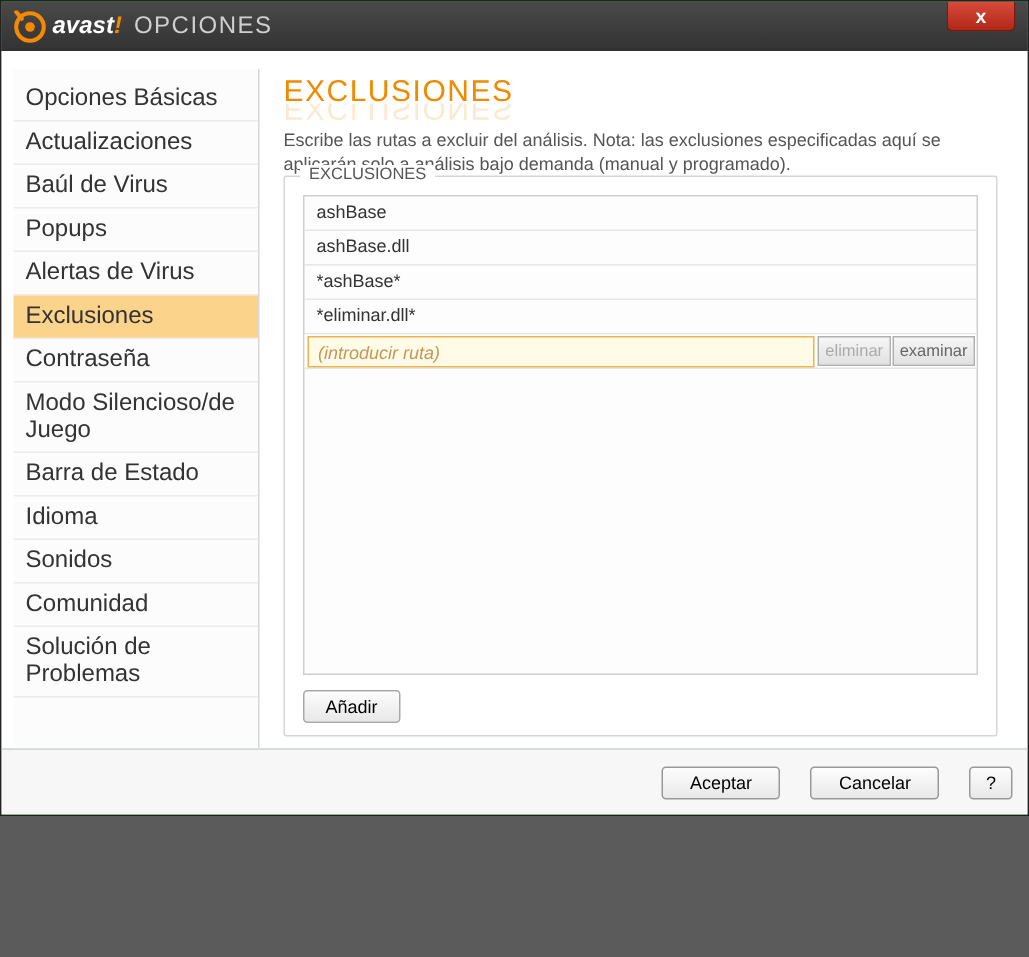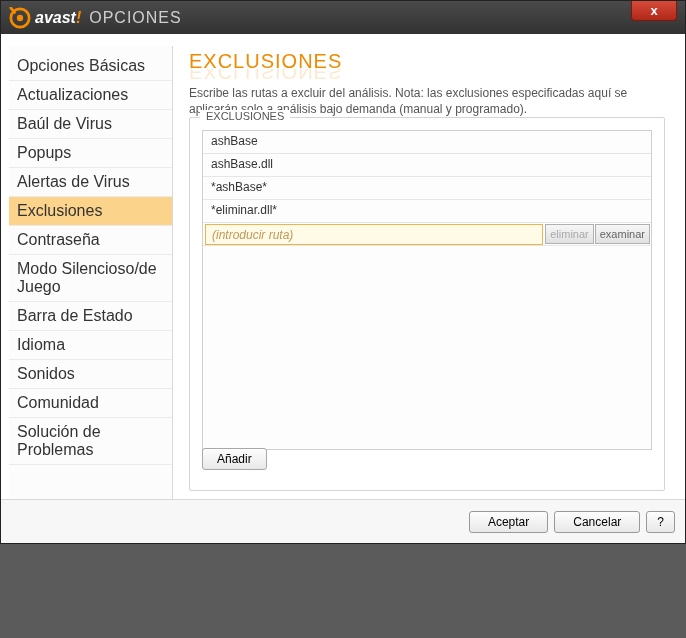--- a/index.html
+++ b/index.html
@@ -111,29 +111,29 @@
     }
     .mini-btn {
       background:linear-gradient(#f6f6f6,#e1e1e1);
       border:1px solid #b0b0b0;
       color:#666; font-size:11px;
       padding:1px 4px; margin:1px 1px 1px 0;
       cursor:pointer;
     }
     .mini-btn.disabled { color:#aaa; }
     .add-btn {
-      position:absolute; left:12px; bottom:20px;
+      position:absolute; left:12px; bottom:8px;
       background:linear-gradient(#fdfdfd,#e8e8e8);
       border:1px solid #a8a8a8; border-radius:3px;
       padding:3px 14px; font-size:12px; cursor:pointer;
     }
     .footer {
       height:44px; border-top:1px solid #d8d8d8;
       display:flex; align-items:center; justify-content:flex-end;
-      gap:6px; padding-right:10px;
+      gap:20px; padding-right:10px;
       background:#f7f7f7;
     }
     .footer .btn {
       background:linear-gradient(#fdfdfd,#e8e8e8);
       border:1px solid #999; border-radius:3px;
       padding:3px 18px; font-size:12px; cursor:pointer;
     }
     .footer .btn.help { padding:3px 10px; }
   </style>
 </head>

